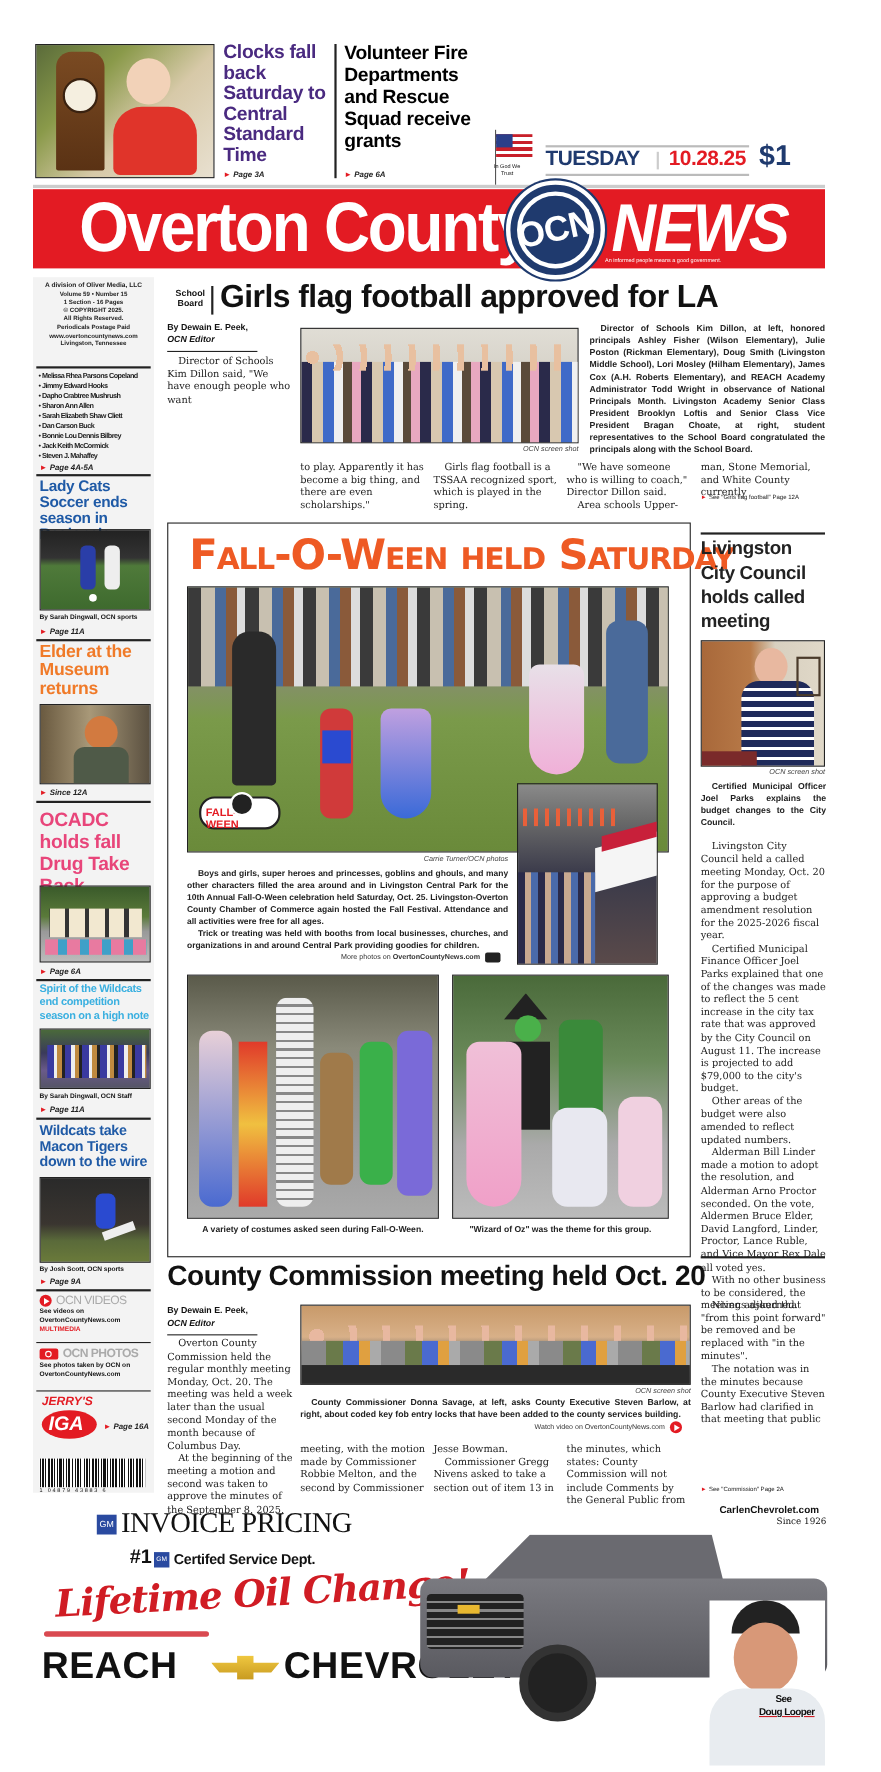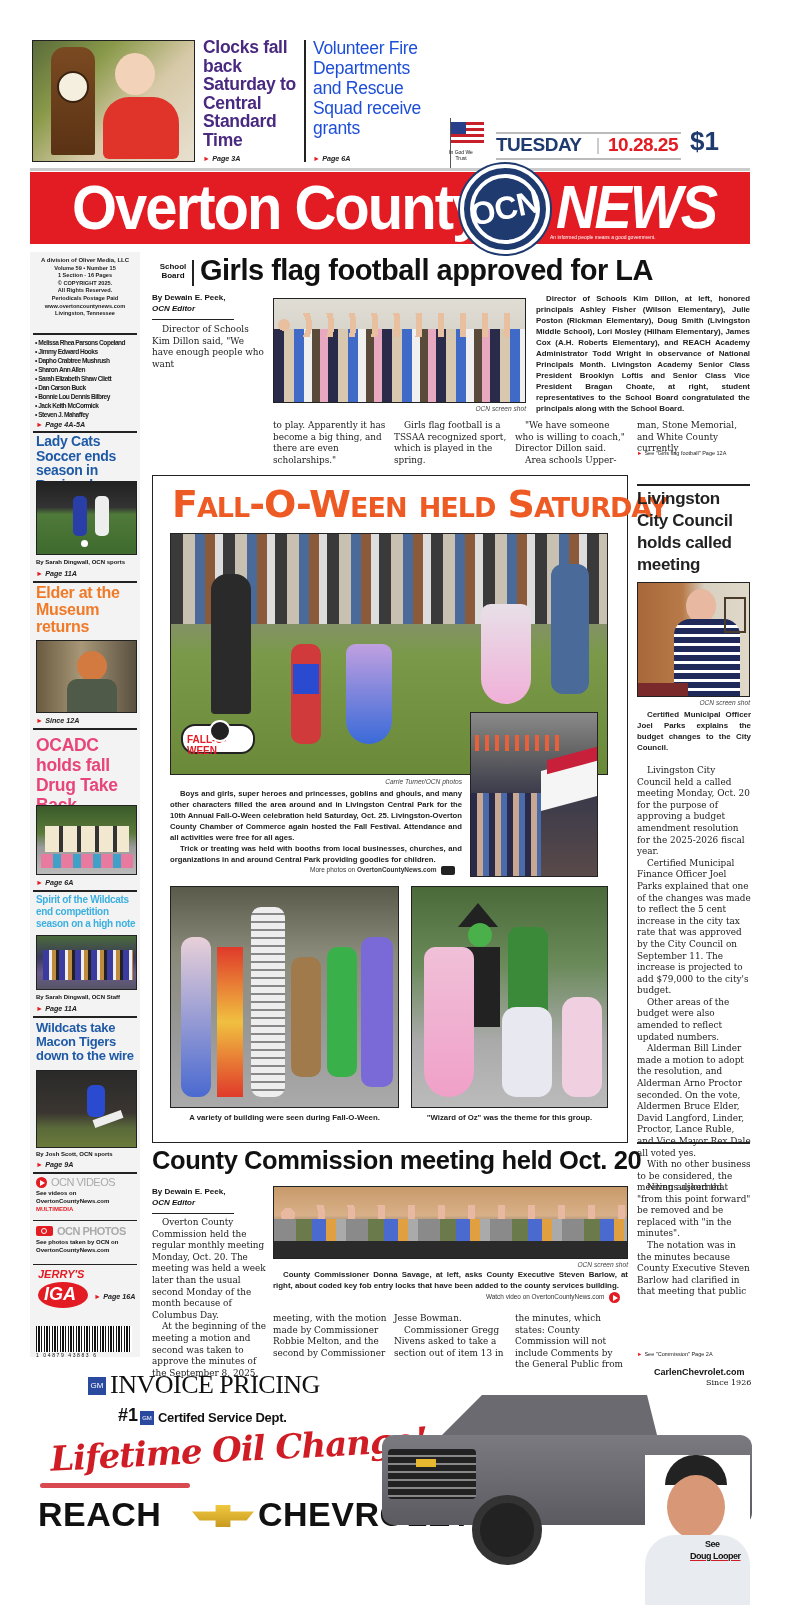--- a/index.html
+++ b/index.html
@@ -23,21 +23,21 @@
 
 <div class="photo" style="left:32px;top:40px;width:163px;height:122px;background:linear-gradient(135deg,#5a6b3a 0%,#8a9a4a 30%,#d7c9a8 60%,#e8e0d0 100%);">
   <div class="abs" style="left:18px;top:6px;width:44px;height:108px;background:linear-gradient(#7a4a22,#5a3214);border-radius:14px 14px 2px 2px"></div>
   <div class="abs" style="left:24px;top:30px;width:32px;height:32px;border-radius:50%;background:#f5efe0;border:2px solid #3a2210"></div>
   <div class="abs" style="left:82px;top:12px;width:40px;height:42px;border-radius:50%;background:#f2d2b8"></div>
   <div class="abs" style="left:70px;top:56px;width:76px;height:62px;border-radius:26px 26px 6px 6px;background:#e0342a"></div>
 </div>
 <div class="abs side-head" style="left:203px;top:38px;width:95px;font-size:17.5px;line-height:18.5px;color:#4a2a80;font-weight:900">Clocks fall back Saturday to Central Standard Time</div>
 <div class="abs pageref" style="left:203px;top:154px"><span class="tri">►</span><span>Page 3A</span></div>
 <div class="abs" style="left:304px;top:40px;width:1.5px;height:122px;background:#222"></div>
-<div class="abs side-head cond" style="left:313px;top:38px;width:125px;font-size:17.5px;line-height:20px;color:#1d4ed8;font-weight:400">Volunteer Fire Departments and Rescue Squad receive grants</div>
+<div class="abs side-head cond" style="left:313px;top:38px;width:125px;font-size:17.5px;line-height:20px;color:#000000;font-weight:700">Volunteer Fire Departments and Rescue Squad receive grants</div>
 <div class="abs pageref" style="left:313px;top:154px"><span class="tri">►</span><span>Page 6A</span></div>
 
 <div class="abs" style="left:450px;top:118px;width:1px;height:50px;background:#555"></div>
 <div class="abs" style="left:451px;top:122px;width:33px;height:22px;background:repeating-linear-gradient(#c8202a 0 3px,#fff 3px 6px)">
   <div style="width:15px;height:12px;background:#2a3f8a"></div>
 </div>
 <div class="abs" style="left:446px;top:149px;width:30px;font-size:5px;text-align:center;line-height:6px">In God We Trust</div>
 
 <div class="abs" style="left:496px;top:132px;width:185px;height:1.5px;background:#bbb"></div>
 <div class="abs" style="left:496px;top:158px;width:185px;height:1.5px;background:#bbb"></div>
@@ -223,21 +223,21 @@
 </div>
 
 <div class="photo" style="left:170px;top:886px;width:229px;height:222px;background:linear-gradient(#5a5a4a 0%,#8a8a7a 30%,#9a9a9a 70%,#aaa 100%)">
   <div class="abs" style="left:10px;top:50px;width:30px;height:160px;background:linear-gradient(#e8d0d8,#4a6ad0);border-radius:12px"></div>
   <div class="abs" style="left:46px;top:60px;width:26px;height:150px;background:linear-gradient(#e03a2a,#f0c040 50%,#e03a2a)"></div>
   <div class="abs" style="left:80px;top:20px;width:34px;height:190px;background:repeating-linear-gradient(#eee 0 6px,#888 6px 8px);border-radius:10px"></div>
   <div class="abs" style="left:120px;top:70px;width:30px;height:120px;background:#a07a4a;border-radius:10px"></div>
   <div class="abs" style="left:156px;top:60px;width:30px;height:130px;background:#3ab04a;border-radius:10px"></div>
   <div class="abs" style="left:190px;top:50px;width:32px;height:150px;background:#7a6ad8;border-radius:10px"></div>
 </div>
-<div class="abs caption" style="left:170px;top:1112px;width:229px;text-align:center;text-indent:0;font-size:7.8px">A variety of building were seen during Fall-O-Ween.</div>
+<div class="abs caption" style="left:170px;top:1112px;width:229px;text-align:center;text-indent:0;font-size:7.8px">A variety of costumes asked seen during Fall-O-Ween.</div>
 
 <div class="photo" style="left:411px;top:886px;width:197px;height:222px;background:linear-gradient(#4a6a3a 0%,#6a8a5a 35%,#aaa 70%,#bbb 100%)">
   <div class="abs" style="left:46px;top:16px;width:40px;height:24px;background:#222;clip-path:polygon(50% 0,100% 100%,0 100%)"></div>
   <div class="abs" style="left:56px;top:36px;width:24px;height:24px;border-radius:50%;background:#4ab04a"></div>
   <div class="abs" style="left:48px;top:60px;width:40px;height:80px;background:#222"></div>
   <div class="abs" style="left:96px;top:40px;width:40px;height:100px;background:#3a8a3a;border-radius:10px"></div>
   <div class="abs" style="left:12px;top:60px;width:50px;height:150px;background:linear-gradient(#f0c0d8,#f0a0c8);border-radius:14px 14px 30px 30px"></div>
   <div class="abs" style="left:90px;top:120px;width:50px;height:90px;background:#e8e8f0;border-radius:14px"></div>
   <div class="abs" style="left:150px;top:110px;width:40px;height:100px;background:#f0d0e0;border-radius:14px"></div>
 </div>
@@ -248,21 +248,21 @@
 <div class="photo" style="left:637px;top:582px;width:113px;height:115px;background:linear-gradient(90deg,#a8683a 0%,#b87a48 40%,#d8d0c0 60%,#e0d8c8 100%)">
   <div class="abs" style="left:48px;top:6px;width:30px;height:34px;border-radius:50%;background:#e8b8a0"></div>
   <div class="abs" style="left:36px;top:36px;width:66px;height:80px;background:repeating-linear-gradient(#1f2a5a 0 6px,#fff 6px 9px);border-radius:16px 16px 0 0"></div>
   <div class="abs" style="left:86px;top:14px;width:22px;height:36px;border:2px solid #4a3a2a"></div>
   <div class="abs" style="left:0;top:100px;width:50px;height:15px;background:#7a2a2a"></div>
 </div>
 <div class="abs credit" style="left:637px;top:699px;width:113px">OCN screen shot</div>
 <div class="abs caption" style="left:637px;top:709px;width:114px;font-size:7.9px;line-height:11px">Certified Municipal Officer Joel Parks explains the budget changes to the City Council.</div>
 <div class="abs bodytext" style="left:637px;top:765px;width:115px">
   <p>Livingston City Council held a called meeting Monday, Oct. 20 for the purpose of approving a budget amendment resolution for the 2025-2026 fiscal year.</p>
-  <p>Certified Municipal Finance Officer Joel Parks explained that one of the changes was made to reflect the 5 cent increase in the city tax rate that was approved by the City Council on September 11. The increase is projected to add $79,000 to the city's budget.</p>
+  <p>Certified Municipal Finance Officer Joel Parks explained that one of the changes was made to reflect the 5 cent increase in the city tax rate that was approved by the City Council on August 11. The increase is projected to add $79,000 to the city's budget.</p>
   <p>Other areas of the budget were also amended to reflect updated numbers.</p>
   <p>Alderman Bill Linder made a motion to adopt the resolution, and Alderman Arno Proctor seconded. On the vote, Aldermen Bruce Elder, David Langford, Linder, Proctor, Lance Ruble, and Vice Mayor Rex Dale all voted yes.</p>
   <p>With no other business to be considered, the meeting adjourned.</p>
 </div>
 <div class="rule" style="left:637px;top:1142px;width:113px"></div>
 
 <div class="abs" style="left:152px;top:1146px;font-size:25.5px;font-weight:900;letter-spacing:-.4px;white-space:nowrap">County Commission meeting held Oct. 20</div>
 <div class="abs byline" style="left:152px;top:1186px">
   <div>By Dewain E. Peek,</div>
   <div style="font-style:italic">OCN Editor</div>

